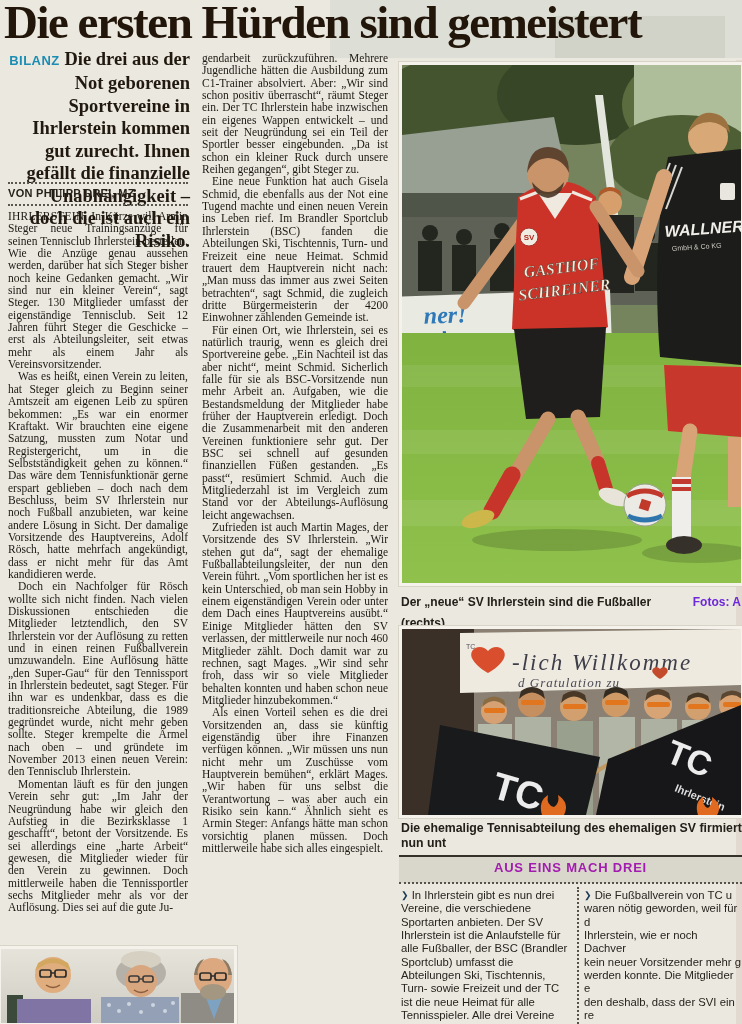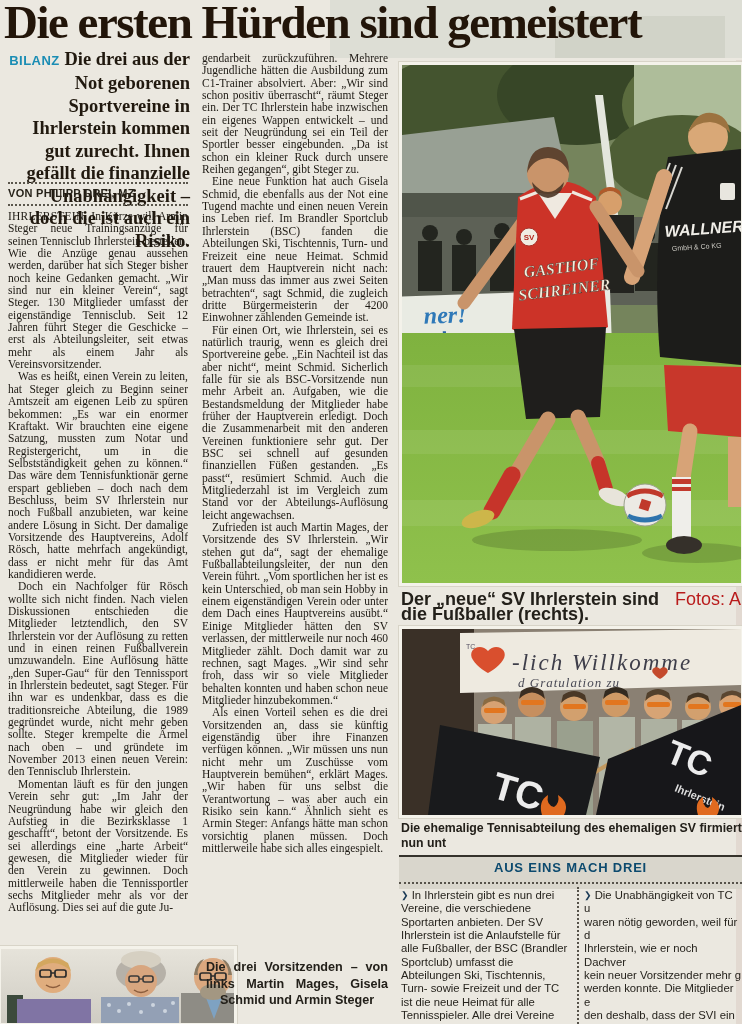--- a/index.html
+++ b/index.html
@@ -33,31 +33,31 @@
 
   .photo{position:absolute;border:3px solid #f4f2ea;box-sizing:border-box;background:#7d8a68;
       box-shadow:0 0 0 1px #d8d4c8}
   .photo svg{display:block;width:100%;height:100%}
   .photo-main{left:399px;top:62px;width:345px;height:524px}
   .photo-tennis{left:399px;top:626px;width:345px;height:192px}
   .photo-chairs{left:-2px;top:946px;width:239px;height:80px}
 
   .cap{font-family:"Liberation Sans",sans-serif;color:#23201a}
   .cap-main{position:absolute;left:401px;top:592px;width:340px;display:flex;
-      justify-content:space-between;font-size:18px;line-height:15px}
+      justify-content:space-between;font-size:12px;line-height:21px}
   .cap-main .t{font-weight:700}
-  .cap-main .credit{font-weight:400;color:#b91c1c;white-space:nowrap}
+  .cap-main .credit{font-weight:700;color:#6d28d9;white-space:nowrap}
   .cap-tennis{position:absolute;left:401px;top:821px;width:345px;font-weight:700;
       font-size:12.3px;line-height:15px;white-space:pre-line;overflow:hidden;height:32px}
   .cap-chairs{position:absolute;left:206px;top:959px;width:182px;font-weight:700;
       font-size:12.6px;line-height:16.5px;text-align:justify;text-align-last:center}
 
   .infobar-top{position:absolute;left:399px;top:855px;width:343px;border-top:2px solid #35322b}
-  .infobar{position:absolute;left:399px;top:857px;width:343px;height:32px;background:#d9d6cc;
-      font:700 13px/21px "Liberation Sans",sans-serif;color:#0c4a6e;text-align:center;letter-spacing:.8px}
+  .infobar{position:absolute;left:399px;top:857px;width:343px;height:26px;background:#d9d6cc;
+      font:700 13px/21px "Liberation Sans",sans-serif;color:#a21caf;text-align:center;letter-spacing:.8px}
   .inforule{position:absolute;left:399px;top:882px;width:343px;border-top:2px dotted #56524a}
   .infocol{position:absolute;top:889px;font:11.3px/13.35px "Liberation Sans",sans-serif;color:#26231d;
       text-align:left;overflow:hidden;height:135px}
   .infocol .mark{color:#1a3a55;font-size:9px;vertical-align:1px}
   .infocol b{font-weight:400}
   .ic1{left:401px;width:170px}
   .ic2{left:584px;width:158px;white-space:pre-line}
   .infodiv{position:absolute;left:577px;top:887px;height:137px;border-left:2px dotted #56524a}
 </style>
 </head>
@@ -276,21 +276,21 @@
   </figure>
 
   <div class="cap cap-tennis">Die ehemalige Tennisabteilung des ehemaligen SV firmiert nun unt
 Ihrlerstein – und ist mit dem eigenen Verein auf Erfolgskurs.</div>
 
   <div class="infobar-top"></div>
   <div class="infobar">AUS EINS MACH DREI</div>
   <div class="inforule"></div>
   <div class="infocol ic1"><span class="mark">❯</span> <b>In Ihrlerstein</b><span> gibt es nun drei Vereine, die verschiedene Sportarten anbieten. Der SV Ihrlerstein ist die Anlaufstelle für alle Fußballer, der BSC (Brandler Sportclub) umfasst die Abteilungen Ski, Tischtennis, Turn- sowie Freizeit und der TC ist die neue Heimat für alle Tennisspieler. Alle drei Vereine betonen, dass sie finanziell auf gesunden Füßen stehen. Auch sportlich läuft es rund.</span></div>
   <div class="infodiv"></div>
-  <div class="infocol ic2"><span class="mark">❯</span> <b>Die Unabhängigkeit</b><span> von TC u
+  <div class="infocol ic2"><span class="mark">❯</span> <b>Die Fußballverein</b><span> von TC u
 waren nötig geworden, weil für d
 Ihrlerstein, wie er noch Dachver
 kein neuer Vorsitzender mehr g
 werden konnte. Die Mitglieder e
 den deshalb, dass der SVI ein re
 Fußballverein werden sollte. Des
 Führung übernahm Martin Mag
 SV zählt aktuell 460 Mitglieder.
 Mehrspartenverein waren es üb</span></div>
 
@@ -339,15 +339,14 @@
         <path d="M193,26 q2,-14 10,-16 q-8,10 -6,16 z" fill="#8a7a63"></path>
         <path d="M231,26 q-2,-14 -10,-16 q8,10 6,16 z" fill="#8a7a63"></path>
         <ellipse cx="212" cy="43" rx="13" ry="8" fill="#a39782"></ellipse>
         <rect x="199" y="24" width="11" height="7" rx="2" fill="none" stroke="#2b2b2b" stroke-width="1.7"></rect>
         <rect x="214" y="24" width="11" height="7" rx="2" fill="none" stroke="#2b2b2b" stroke-width="1.7"></rect>
         <line x1="210" y1="27" x2="214" y2="27" stroke="#2b2b2b" stroke-width="1.5"></line>
       </g>
     </svg>
   </figure>
 
-  <div class="cap cap-chairs">Die drei Vorsitzenden – von links Martin Mages, Gisela Schmid und Armin Steger</div>
 
 </div>
 
 </body></html>

